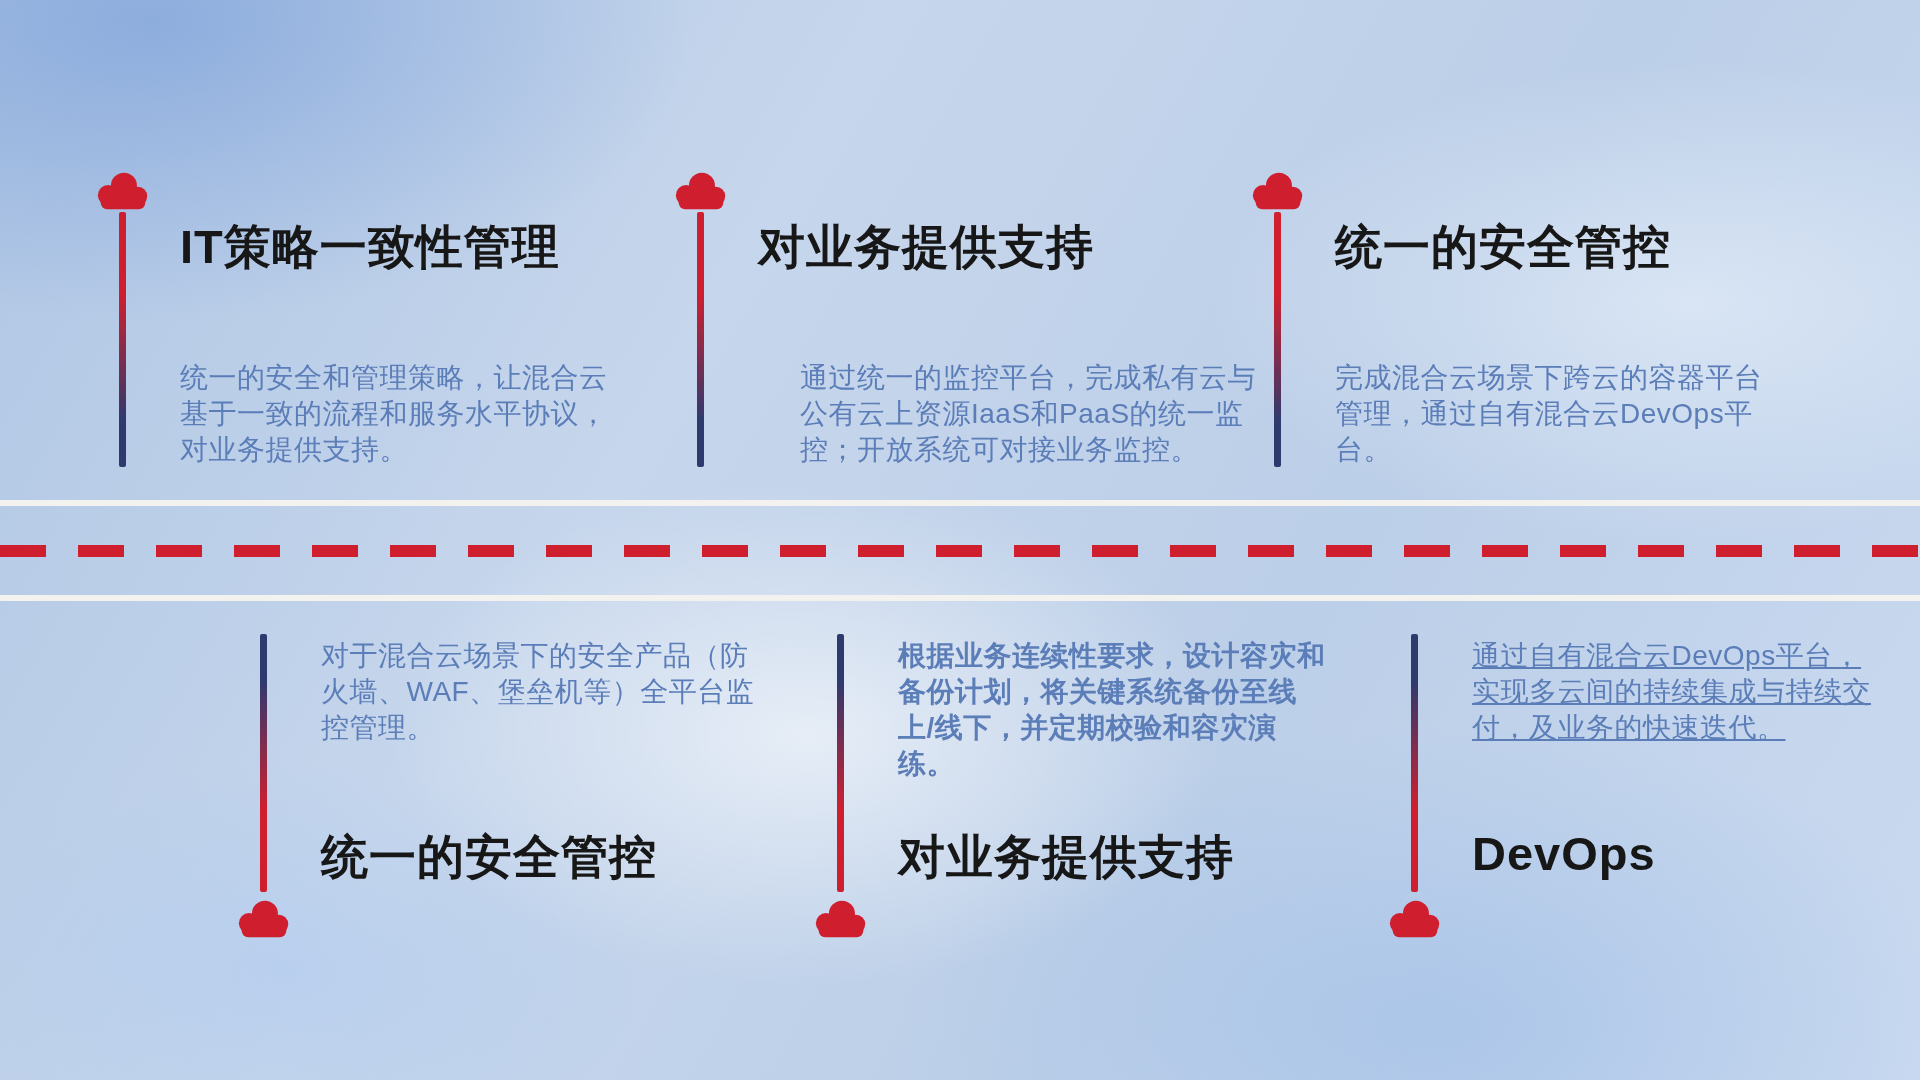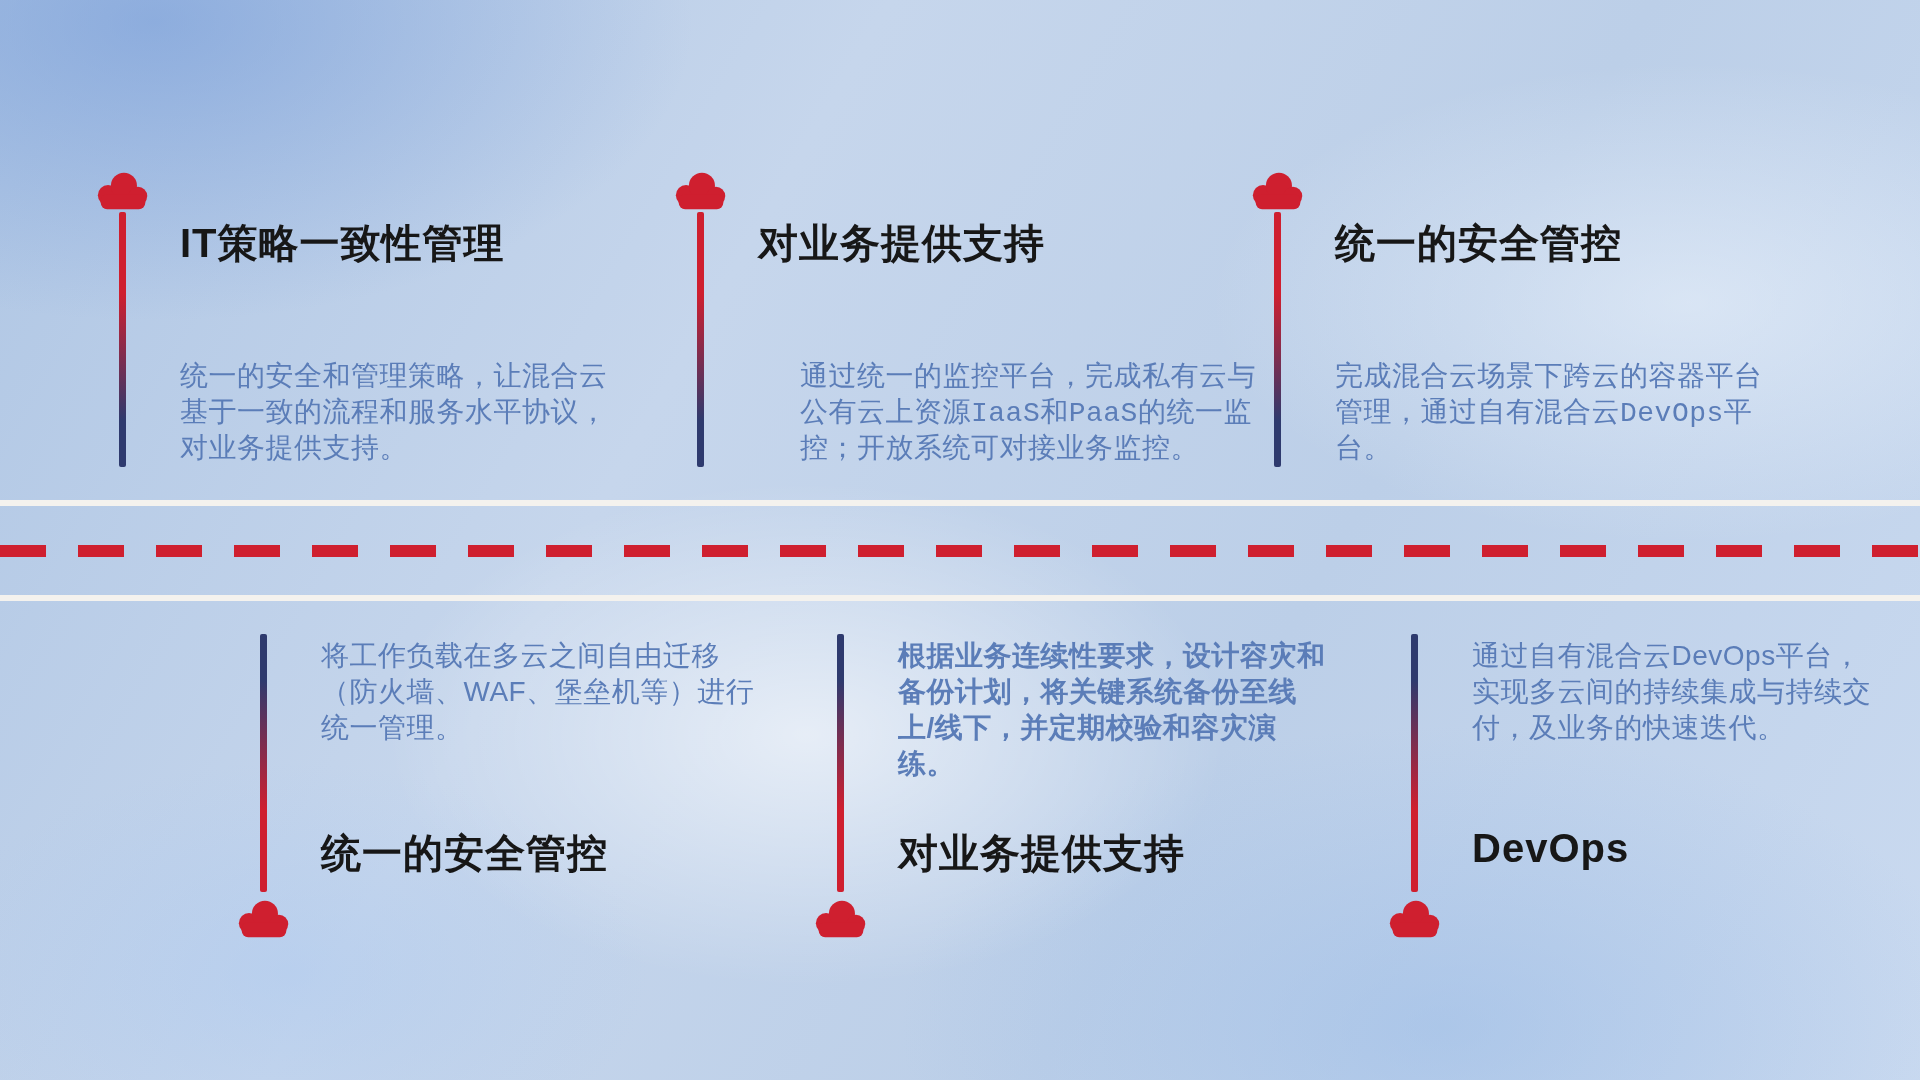--- a/index.html
+++ b/index.html
@@ -62,59 +62,59 @@
   }
   .bottom .vline {
     background: linear-gradient(to top,
       var(--accent-red, #cf1f2f) 0%,
       var(--accent-red, #cf1f2f) 32%,
       var(--navy, #2e3a6e) 82%,
       var(--navy, #2e3a6e) 100%);
   }
 
   .title {
-    font-size: 40px;
+    font-size: 47px;
     font-weight: 700;
     color: var(--title-dark, #171717);
     white-space: nowrap;
     letter-spacing: 1px;
   }
   .desc {
     font-size: 28px;
     line-height: 36px;
     color: var(--desc-blue, #5b7db8);
     letter-spacing: 0.5px;
   }
 
   
   .top .cloud { left: 0; top: 0; }
   .top .vline { left: 26px; top: 42px; height: 255px; }
   .top .title { left: 87px; top: 46px; }
-  .top .desc  { left: 87px; top: 190px; font-family: Liberation Mono, monospace; }
+  .top .desc  { left: 87px; top: 190px; }
 
   
   .bottom .vline { left: 26px; top: 0; height: 258px; }
   .bottom .cloud { left: 0; top: 264px; }
   .bottom .desc  { left: 87px; top: 4px; }
   .bottom .title { left: 87px; top: 192px; }
 
   
   .pos-1 { left: 93px;   top: 170px; }
   .pos-2 { left: 671px;  top: 170px; }
   .pos-3 { left: 1248px; top: 170px; }
   .pos-4 { left: 234px;  top: 634px; }
   .pos-5 { left: 811px;  top: 634px; }
   .pos-6 { left: 1385px; top: 634px; }
 
   .pos-1 .desc { width: 430px; }
   .pos-2 .desc { width: 465px; margin-left: 42px; }
   .pos-3 .desc { width: 430px; }
   .pos-4 .desc { width: 435px; }
   .pos-5 .desc { width: 430px; font-weight: bold; }
-  .pos-6 .desc { width: 405px; }
+  .pos-6 .desc { width: 405px; text-decoration: underline; }
 </style>
 </head>
 <body>
 
 <div class="road-line road-top"></div>
 <div class="road-dash"></div>
 <div class="road-line road-bottom"></div>
 
 <div class="item top pos-1">
   <div class="cloud">
@@ -169,21 +169,21 @@
   <div class="cloud">
     <svg viewBox="0 0 64 44" width="60" height="41" aria-hidden="true">
       <g fill="currentColor">
         <circle cx="16" cy="27" r="11"></circle>
         <circle cx="33" cy="17" r="14"></circle>
         <circle cx="48" cy="28" r="10"></circle>
         <rect x="8" y="26" width="48" height="16" rx="7"></rect>
       </g>
     </svg>
   </div>
-  <div class="desc">将工作负载在多云之间自由迁移（防火墙、WAF、堡垒机等）进行统一管理。</div>
+  <div class="desc">对于混合云场景下的安全产品（防火墙、WAF、堡垒机等）全平台监控管理。</div>
   <div class="title">统一的安全管控</div>
 </div>
 
 <div class="item bottom pos-5">
   <div class="vline"></div>
   <div class="cloud">
     <svg viewBox="0 0 64 44" width="60" height="41" aria-hidden="true">
       <g fill="currentColor">
         <circle cx="16" cy="27" r="11"></circle>
         <circle cx="33" cy="17" r="14"></circle>

